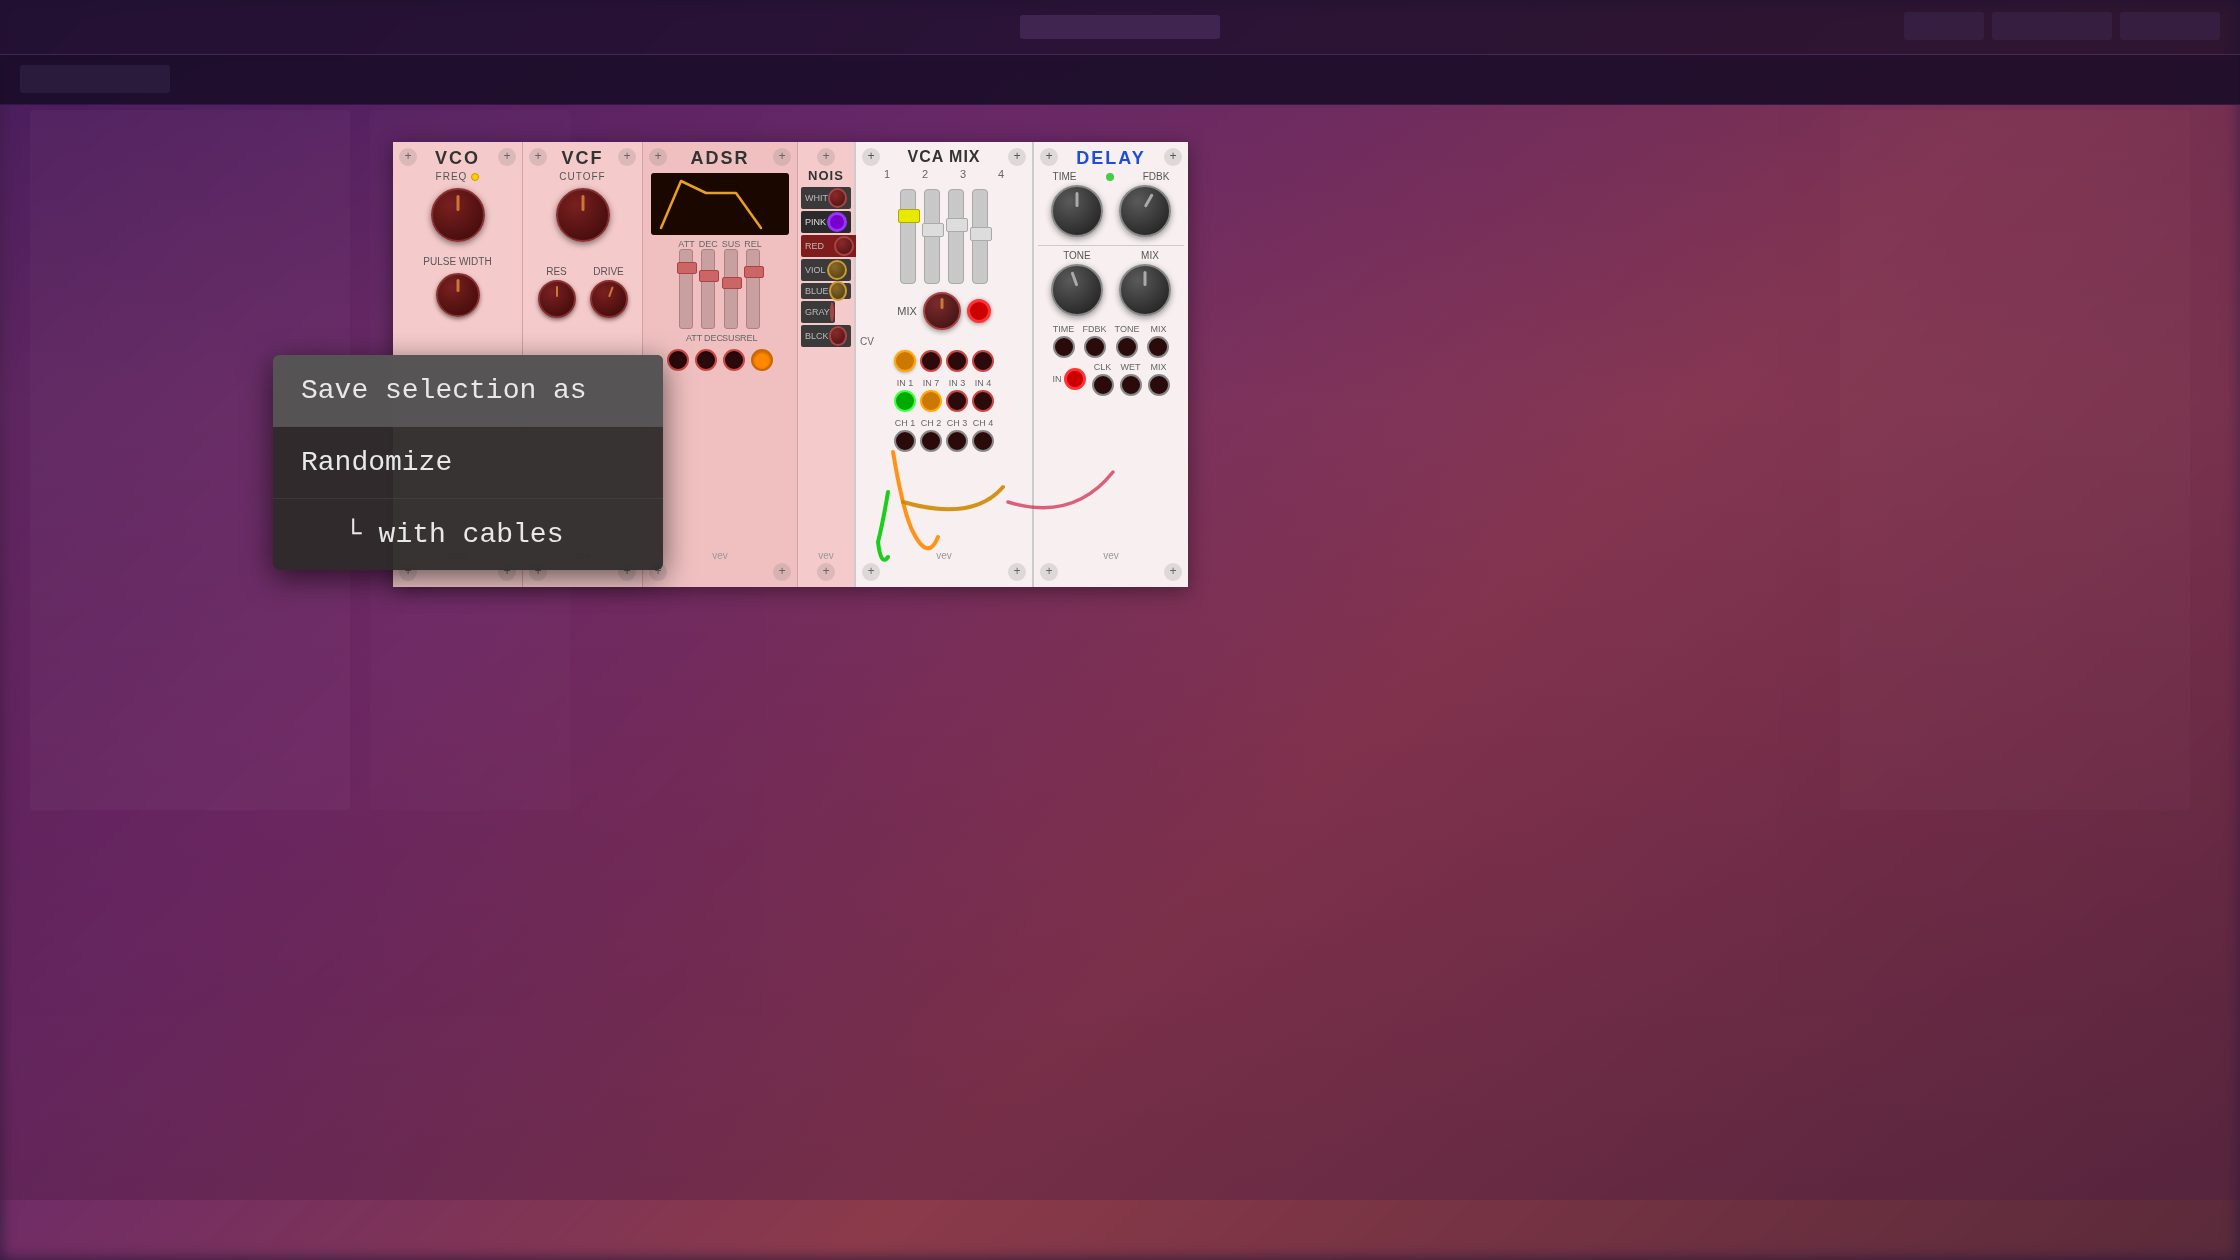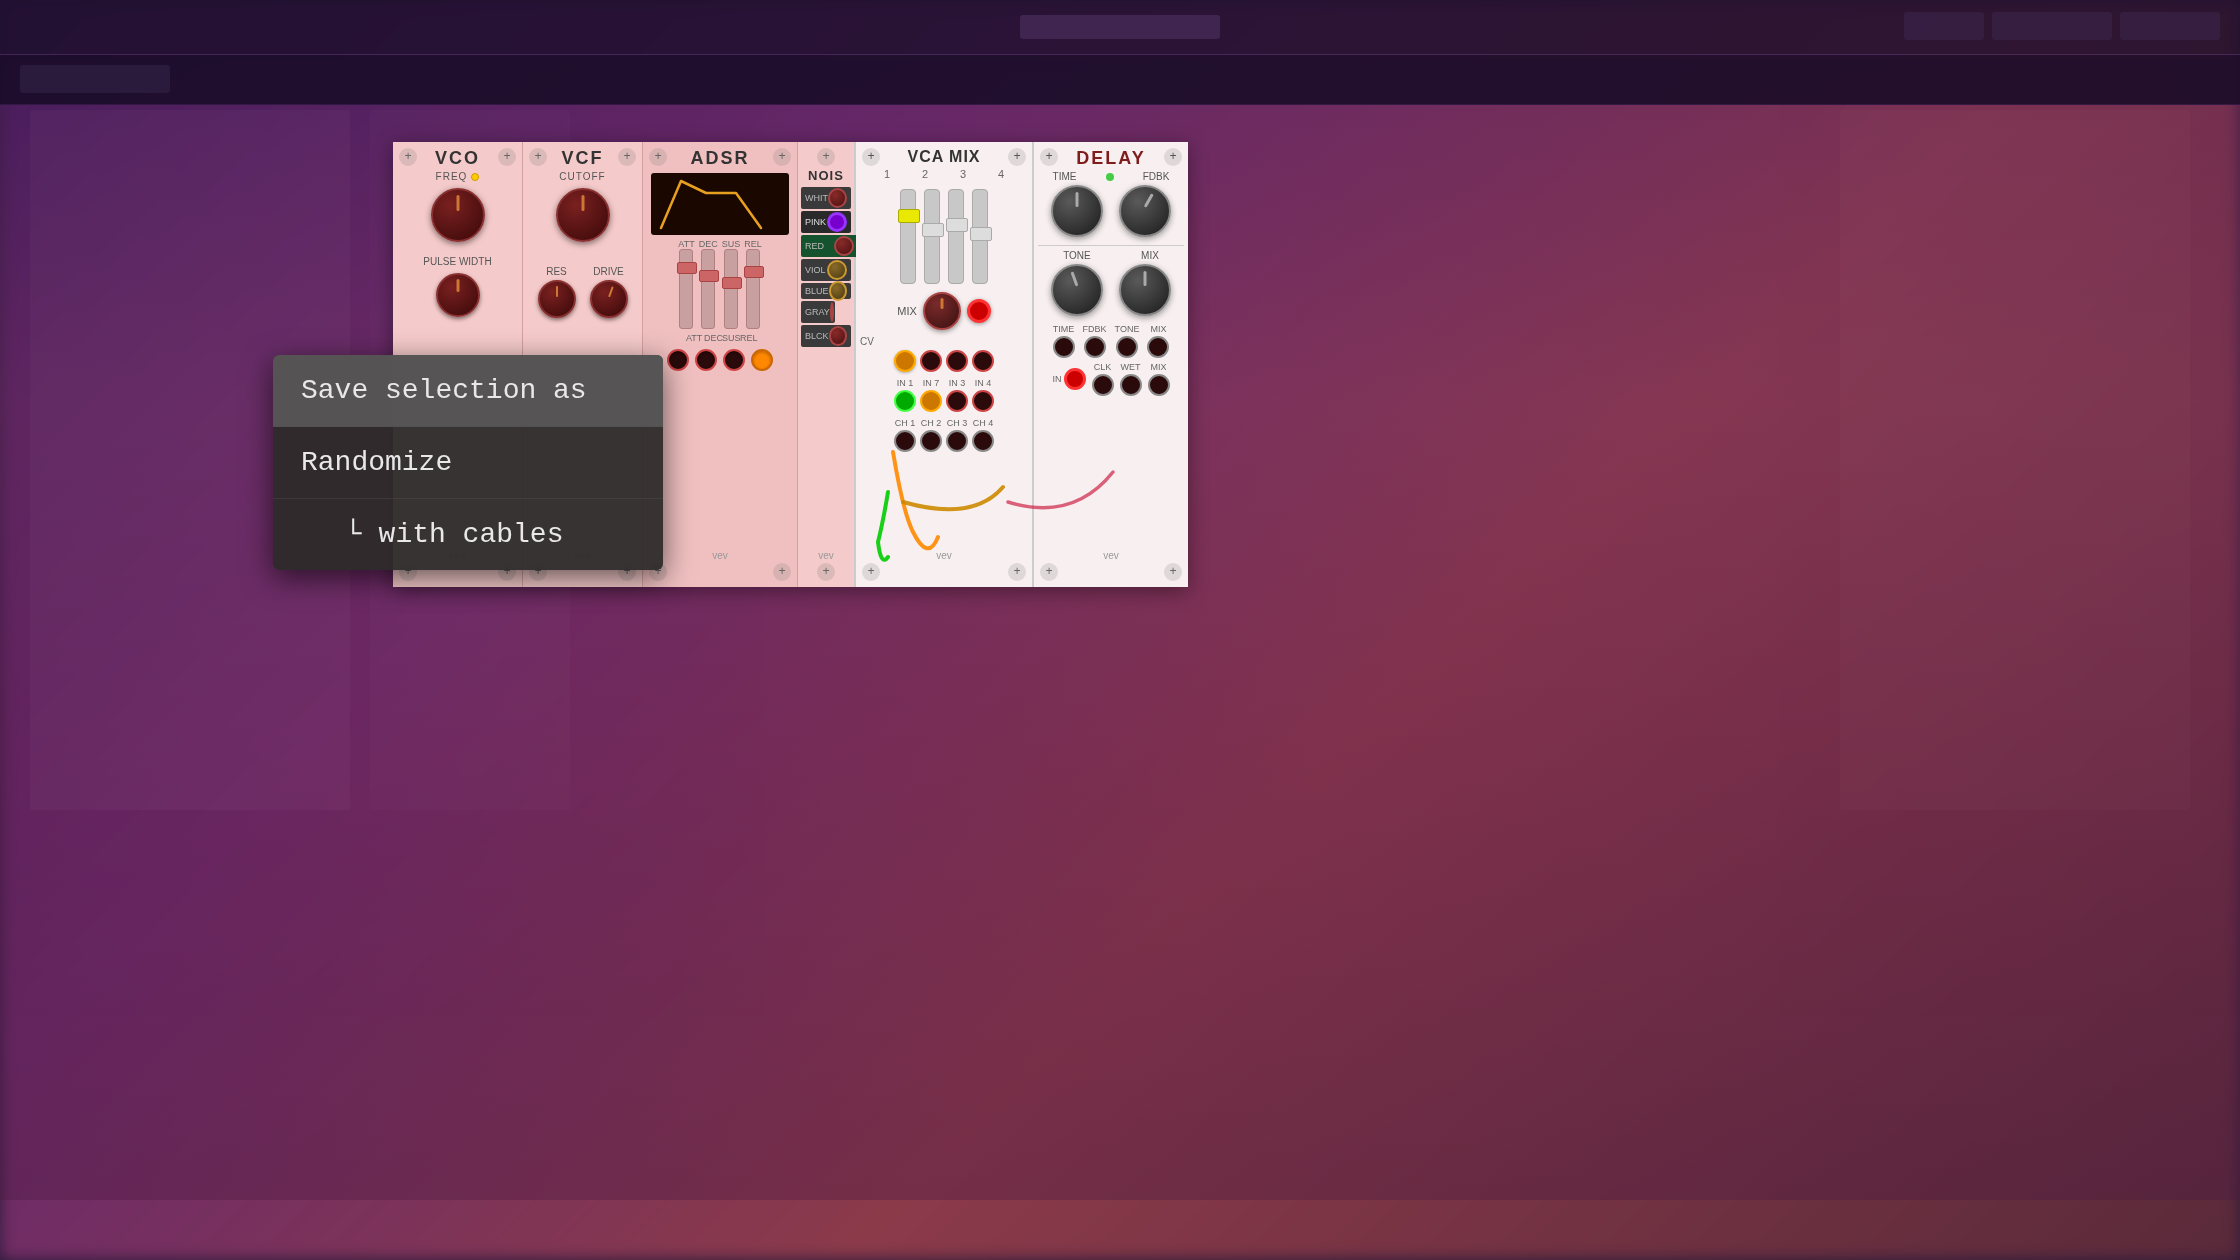--- a/index.html
+++ b/index.html
@@ -226,21 +226,21 @@
       <div style="width:50px;height:22px;background:#3a3a3a;color:#bbb;font-size:9px;display:flex;align-items:center;justify-content:space-between;padding:0 4px;font-family:sans-serif;border-radius:2px;cursor:pointer;">
         <span>WHIT</span>
         <div style="width:20px;height:20px;border-radius:50%;background:radial-gradient(circle at 35% 30%,#8a2a2a,#4a1010);border:2px solid #aa4444;"></div>
       </div>
 
       <div style="width:50px;height:22px;background:#2a2a2a;color:#ddd;font-size:9px;display:flex;align-items:center;justify-content:space-between;padding:0 4px;font-family:sans-serif;border-radius:2px;cursor:pointer;">
         <span>PINK</span>
         <div style="width:20px;height:20px;border-radius:50%;background:#7700cc;border:3px solid #9933ff;"></div>
       </div>
 
-      <div style="width:57px;height:22px;background:#14532d;color:#bbb;font-size:9px;display:flex;align-items:center;justify-content:space-between;padding:0 4px;font-family:sans-serif;border-radius:2px;cursor:pointer;">
+      <div style="width:57px;height:22px;background:#7f1d1d;color:#bbb;font-size:9px;display:flex;align-items:center;justify-content:space-between;padding:0 4px;font-family:sans-serif;border-radius:2px;cursor:pointer;">
         <span>RED</span>
         <div style="width:20px;height:20px;border-radius:50%;background:radial-gradient(circle at 35% 30%,#8a2a2a,#4a1010);border:2px solid #aa4444;"></div>
       </div>
 
       <div style="width:50px;height:22px;background:#3a3a3a;color:#bbb;font-size:9px;display:flex;align-items:center;justify-content:space-between;padding:0 4px;font-family:sans-serif;border-radius:2px;cursor:pointer;">
         <span>VIOL</span>
         <div style="width:20px;height:20px;border-radius:50%;background:radial-gradient(circle at 35% 30%,#8a6a2a,#4a3a10);border:2px solid #cc9933;"></div>
       </div>
 
       <div style="width:50px;height:16px;background:#3a3a3a;color:#bbb;font-size:9px;display:flex;align-items:center;justify-content:space-between;padding:0 4px;font-family:sans-serif;border-radius:2px;cursor:pointer;">
@@ -358,21 +358,21 @@
     <div style="margin-top:auto;font-size:10px;color:#999;font-family:sans-serif;">vev</div>
     <div style="display:flex;justify-content:space-between;width:100%;padding:0 2px;margin-top:2px;">
       <div style="width:18px;height:18px;border-radius:50%;background:rgba(120,120,120,0.2);display:flex;align-items:center;justify-content:center;font-size:12px;color:#666;">+</div>
       <div style="width:18px;height:18px;border-radius:50%;background:rgba(120,120,120,0.2);display:flex;align-items:center;justify-content:center;font-size:12px;color:#666;">+</div>
     </div>
   </div>
 
   <div style="width:154px;display:flex;flex-direction:column;align-items:center;padding:6px 4px;background:#f8f0f0;position:relative;">
     <div style="display:flex;justify-content:space-between;width:100%;padding:0 2px;margin-bottom:2px;">
       <div style="width:18px;height:18px;border-radius:50%;background:rgba(120,120,120,0.2);display:flex;align-items:center;justify-content:center;font-size:12px;color:#555;">+</div>
-      <div style="font-size:18px;font-weight:bold;color:#7f1d1d;letter-spacing:2px;font-family:sans-serif;">DELAY</div>
+      <div style="font-size:18px;font-weight:bold;color:#1d4ed8;letter-spacing:2px;font-family:sans-serif;">DELAY</div>
       <div style="width:18px;height:18px;border-radius:50%;background:rgba(120,120,120,0.2);display:flex;align-items:center;justify-content:center;font-size:12px;color:#555;">+</div>
     </div>
 
     <div style="display:flex;justify-content:space-around;width:100%;margin-bottom:3px;">
       <span style="font-size:10px;color:#555;font-family:sans-serif;">TIME</span>
       <div style="width:8px;height:8px;border-radius:50%;background:#44cc44;margin-top:2px;"></div>
       <span style="font-size:10px;color:#555;font-family:sans-serif;">FDBK</span>
     </div>
 
     <div style="display:flex;gap:16px;margin-bottom:8px;">

